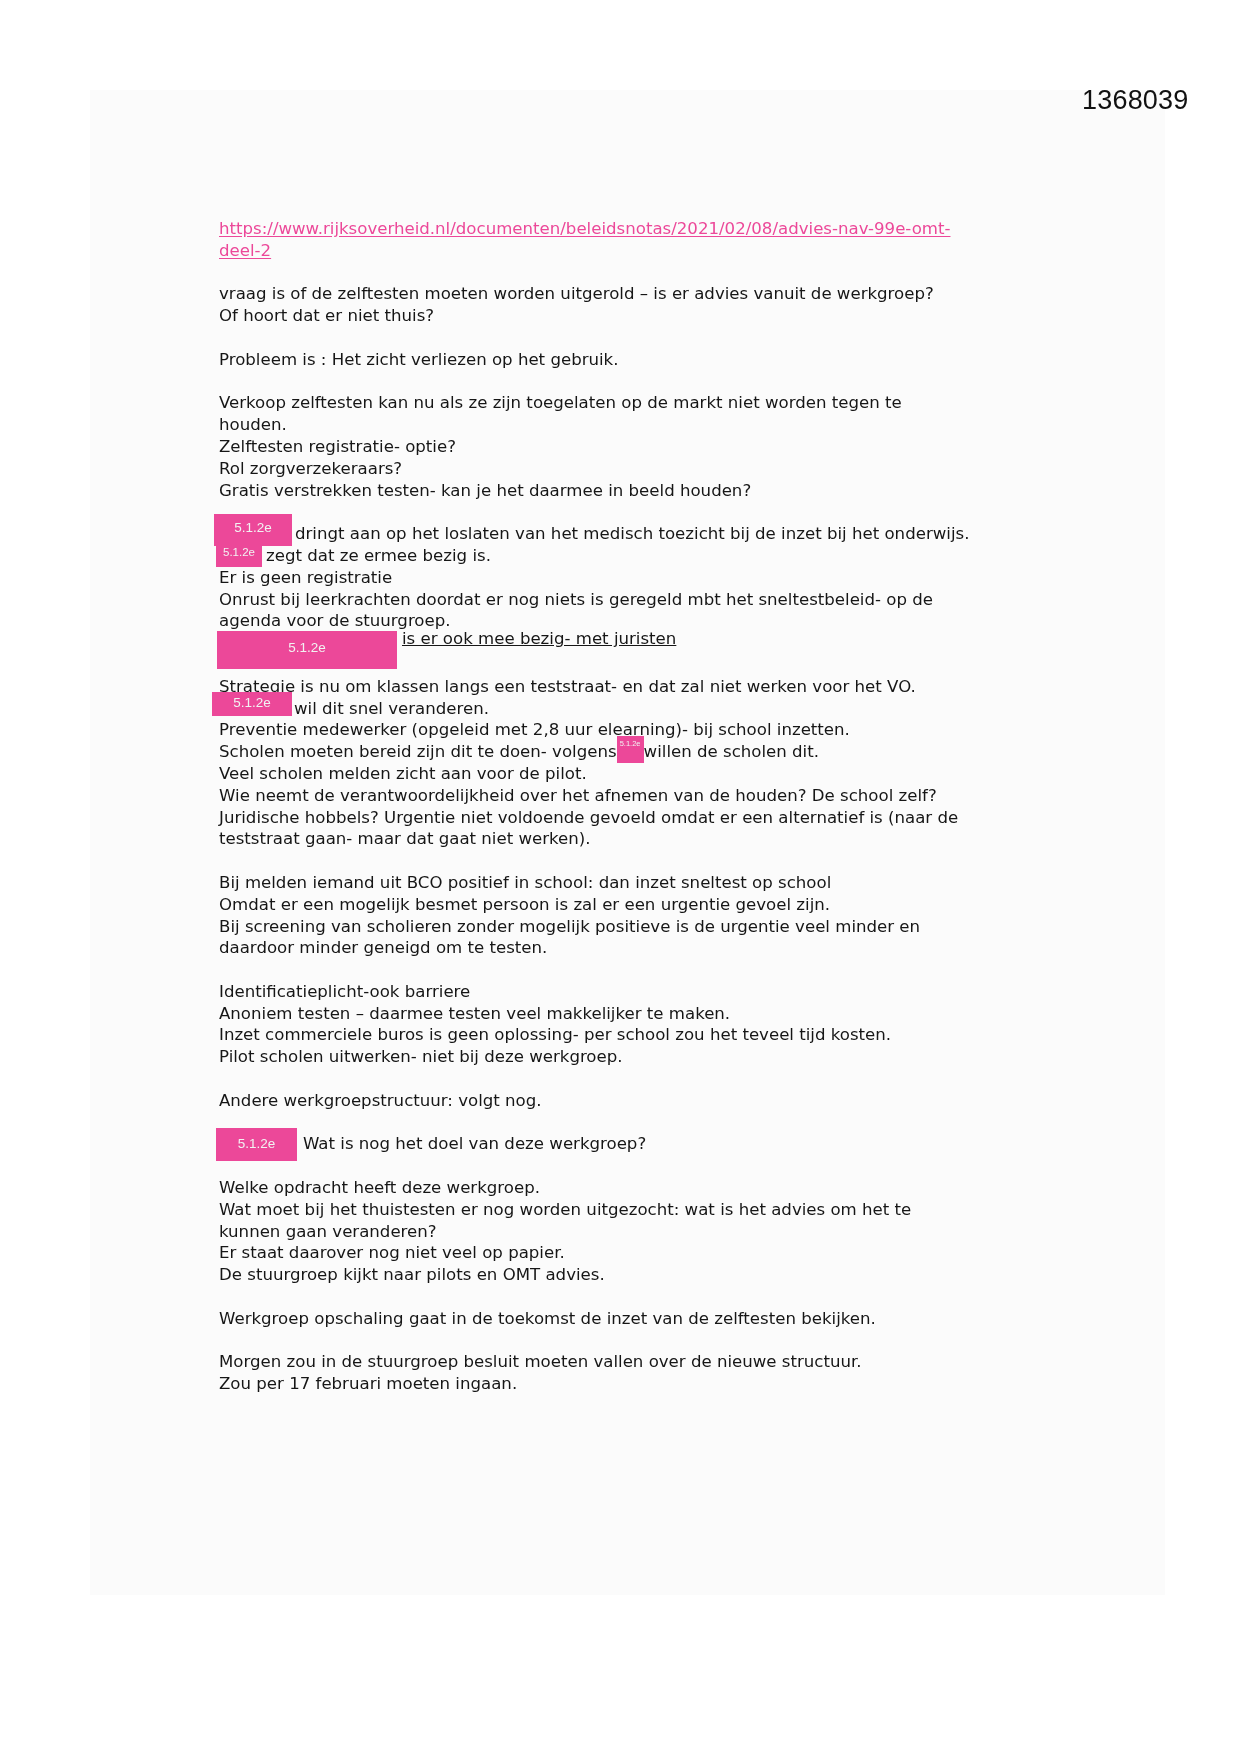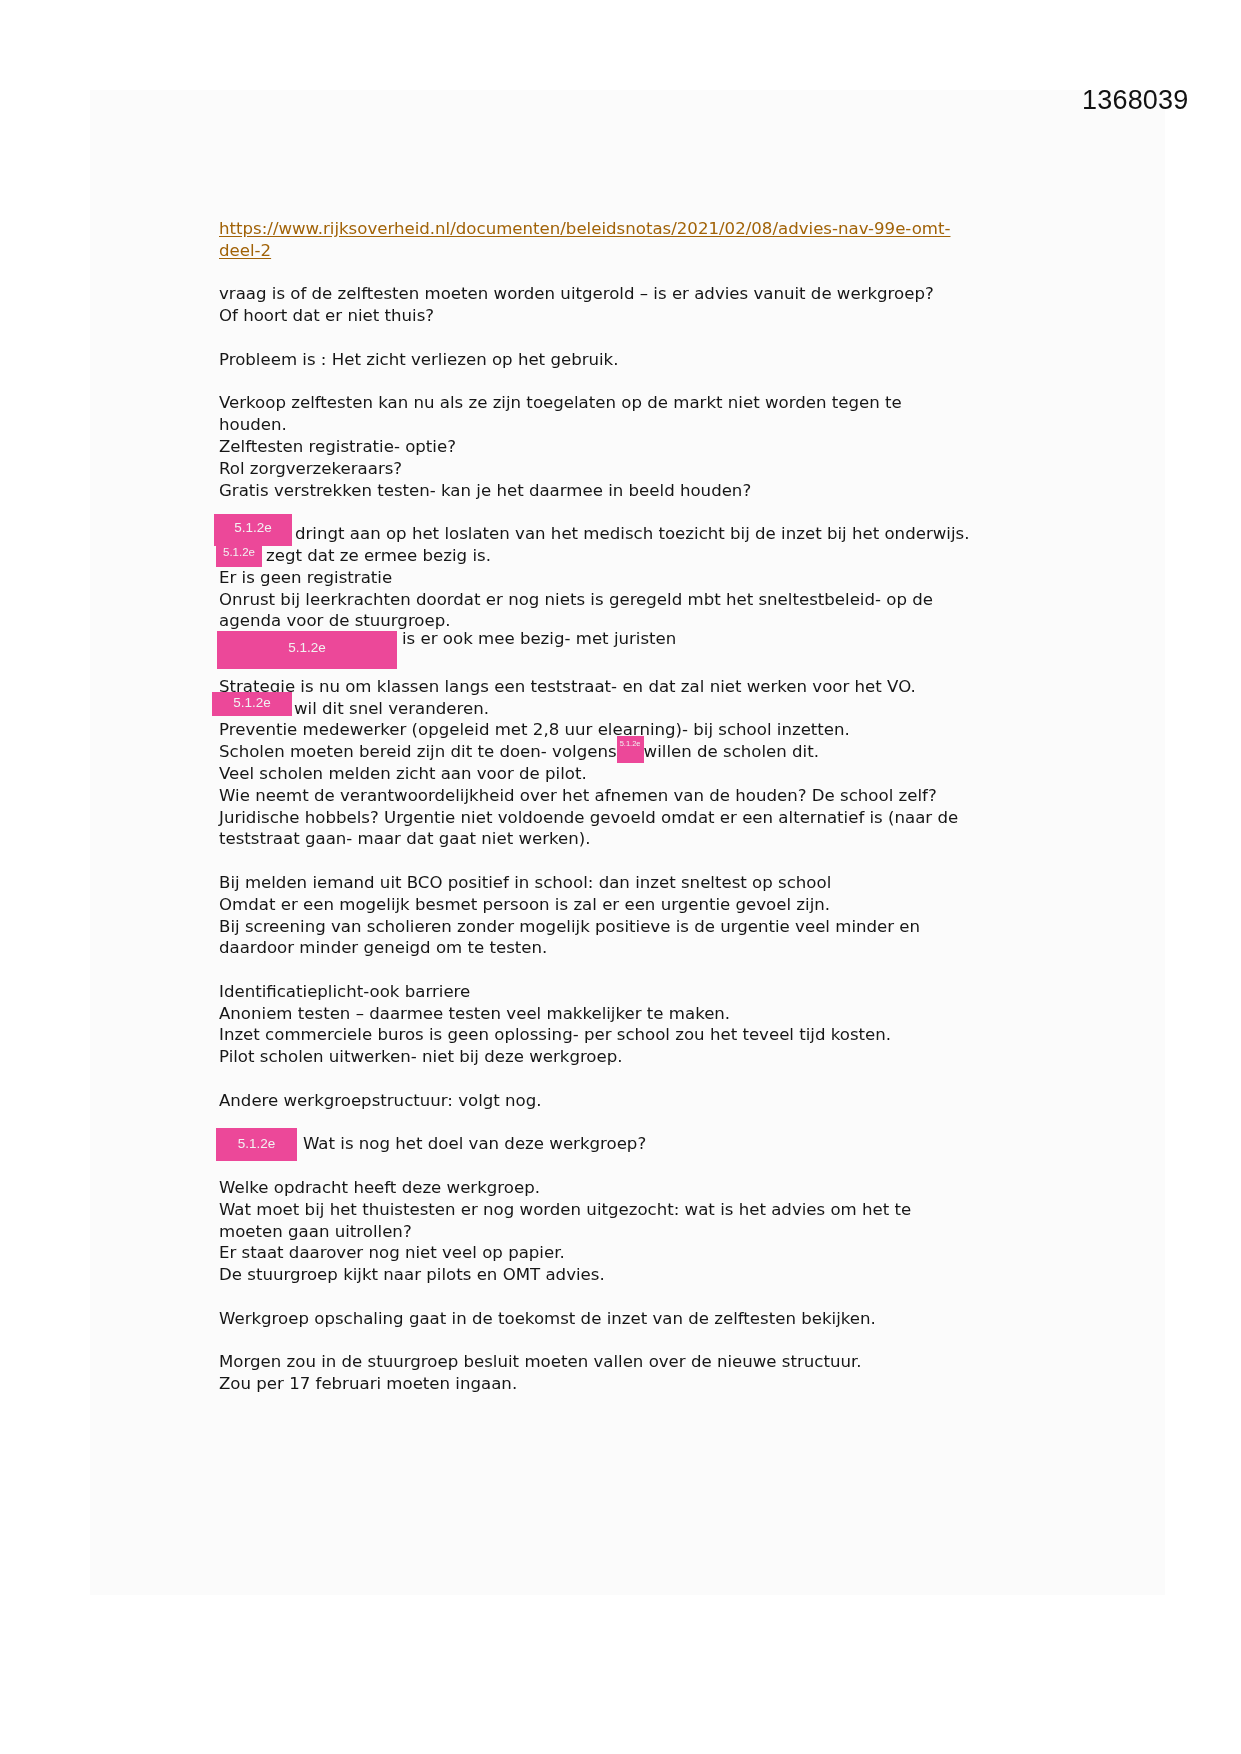--- a/index.html
+++ b/index.html
@@ -17,33 +17,33 @@
     position: absolute; left: 1082px; top: 58px;
     font-family: "Liberation Sans", sans-serif;
     font-size: 27px; color: #111; letter-spacing: 0.2px; margin-top: 27px;
   }
   .content {
     position: absolute; left: 219px; top: 218px; width: 840px;
     font-size: 16.6px; line-height: 21.8px; color: #161616;
   }
   .line { white-space: nowrap; position: relative; height: 21.8px; }
   .gap { height: 21.8px; }
-  .link { color: #a16207; text-decoration: underline; text-underline-offset: 2px; }
+  .link { color: #ec4899; text-decoration: underline; text-underline-offset: 2px; }
   .redact {
     display: inline-block; background: #ec4899; color: #f2f2f2;
     font-family: "Liberation Sans", sans-serif; text-align: center;
     vertical-align: top; position: relative;
   }
   .r-a { width: 78px; height: 32px; line-height: 28px; font-size: 13.5px; margin-left: -5px; top: -9px; margin-right: 3px; }
   .r-b { width: 46px; height: 26px; line-height: 22px; font-size: 11.5px; margin-left: -3px; top: -4px; margin-right: 4px; }
   .r-c { width: 180px; height: 38px; line-height: 34px; font-size: 13.5px; margin-left: -2px; top: -1px; margin-right: 5px; }
   .r-d { width: 80px; height: 24px; line-height: 22px; font-size: 13.5px; margin-left: -7px; top: -6px; margin-right: 2px; }
   .r-e { width: 27px; height: 27px; line-height: 16px; font-size: 7.5px; top: -5px; }
   .r-f { width: 81px; height: 33px; line-height: 31px; font-size: 13.5px; margin-left: -3px; top: -5px; margin-right: 6px; }
-  .after-c { position: relative; top: -4px; }
+  .after-c { position: relative; top: -4px; text-decoration: underline; }
 </style>
 </head>
 <body>
 
 <div class="scan-area"></div>
 <div class="doc-id">1368039</div>
 
 <div class="content">
   <div class="line"><span class="link">https://www.rijksoverheid.nl/documenten/beleidsnotas/2021/02/08/advies-nav-99e-omt-</span></div>
   <div class="line"><span class="link">deel-2</span></div>
@@ -94,21 +94,21 @@
   <div class="gap"></div>
 
   <div class="line">Andere werkgroepstructuur: volgt nog.</div>
   <div class="gap"></div>
 
   <div class="line"><span class="redact r-f">5.1.2e</span><span>Wat is nog het doel van deze werkgroep?</span></div>
   <div class="gap"></div>
 
   <div class="line">Welke opdracht heeft deze werkgroep.</div>
   <div class="line">Wat moet bij het thuistesten er nog worden uitgezocht: wat is het advies om het te</div>
-  <div class="line">moeten gaan uitrollen?</div>
+  <div class="line">kunnen gaan veranderen?</div>
   <div class="line">Er staat daarover nog niet veel op papier.</div>
   <div class="line">De stuurgroep kijkt naar pilots en OMT advies.</div>
   <div class="gap"></div>
 
   <div class="line">Werkgroep opschaling gaat in de toekomst de inzet van de zelftesten bekijken.</div>
   <div class="gap"></div>
 
   <div class="line">Morgen zou in de stuurgroep besluit moeten vallen over de nieuwe structuur.</div>
   <div class="line">Zou per 17 februari moeten ingaan.</div>
 </div>

